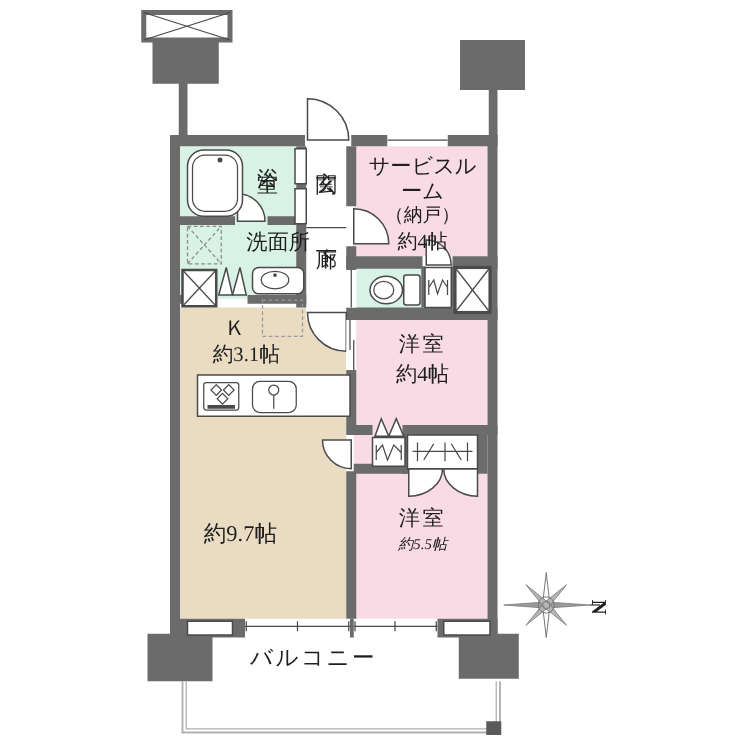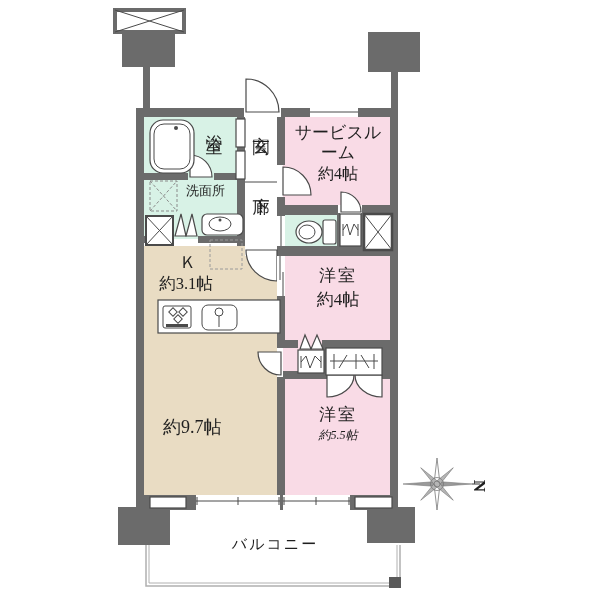--- a/index.html
+++ b/index.html
@@ -225,40 +225,41 @@
       <polygon points="0,-23 2.5,0 0,23 -2.5,0" fill="#b5b5b5" stroke="#777" stroke-width="0.6"></polygon>
       <polygon points="-23,0 0,-2.5 23,0 0,2.5" fill="#b5b5b5" stroke="#777" stroke-width="0.6"></polygon>
     </g>
     <circle r="6.5" fill="none" stroke="#777" stroke-width="0.8"></circle>
     <circle r="3" fill="none" stroke="#777" stroke-width="0.8"></circle>
     <line x1="35" y1="0" x2="43" y2="0" stroke="#555" stroke-width="1.2"></line>
   </g>
 </svg>
 
   <div class="lbl vtext" style="left:204px;top:121px;font-size:17px;">浴室</div>
-  <div class="lbl" style="left:163px;top:184px;width:85px;text-align:center;font-size:13px;">洗面所</div>
+  <div class="lbl" style="left:163px;top:184px;width:85px;text-align:right;font-size:17px;">洗面所</div>
   <div class="lbl vtext" style="left:251px;top:123px;font-size:17px;">玄関</div>
   <div class="lbl vtext" style="left:251px;top:184px;font-size:17px;">廊下</div>
 
   <div class="lbl ctr" style="left:288px;top:123px;width:100px;">
     <div style="font-size:17px;letter-spacing:0;">サービスルーム</div>
+    <div style="font-size:15px;margin-top:3px;">（納戸）</div>
     <div style="font-size:16px;margin-top:3px;">約4帖</div>
   </div>
 
   <div class="lbl" style="left:158px;top:253px;width:60px;text-align:center;font-size:17px;">Ｋ</div>
-  <div class="lbl" style="left:146px;top:275px;width:80px;text-align:center;font-size:16.5px;">約3.1帖</div>
+  <div class="lbl" style="left:157px;top:275px;width:80px;text-align:center;font-size:16.5px;">約3.1帖</div>
 
   <div class="lbl" style="left:163px;top:417px;width:100px;font-size:18px;">約9.7帖</div>
 
   <div class="lbl ctr" style="left:290px;top:266px;width:96px;">
     <div style="font-size:17px;letter-spacing:2px;">洋室</div>
     <div style="font-size:17px;margin-top:4px;">約4帖</div>
   </div>
 
   <div class="lbl ctr" style="left:290px;top:405px;width:96px;">
     <div style="font-size:17px;letter-spacing:2px;">洋室</div>
     <div style="font-size:12px;margin-top:4px;font-style:italic;">約5.5帖</div>
   </div>
 
-  <div class="lbl" style="left:200px;top:536px;width:150px;text-align:center;font-size:15px;letter-spacing:2px;">バルコニー</div>
+  <div class="lbl" style="left:200px;top:516px;width:150px;font-size:18px;letter-spacing:2px;">バルコニー</div>
 
   <div class="lbl" style="left:473px;top:476px;font-size:17px;font-weight:bold;transform:rotate(90deg);">N</div>
 </div>
 
 </body></html>

